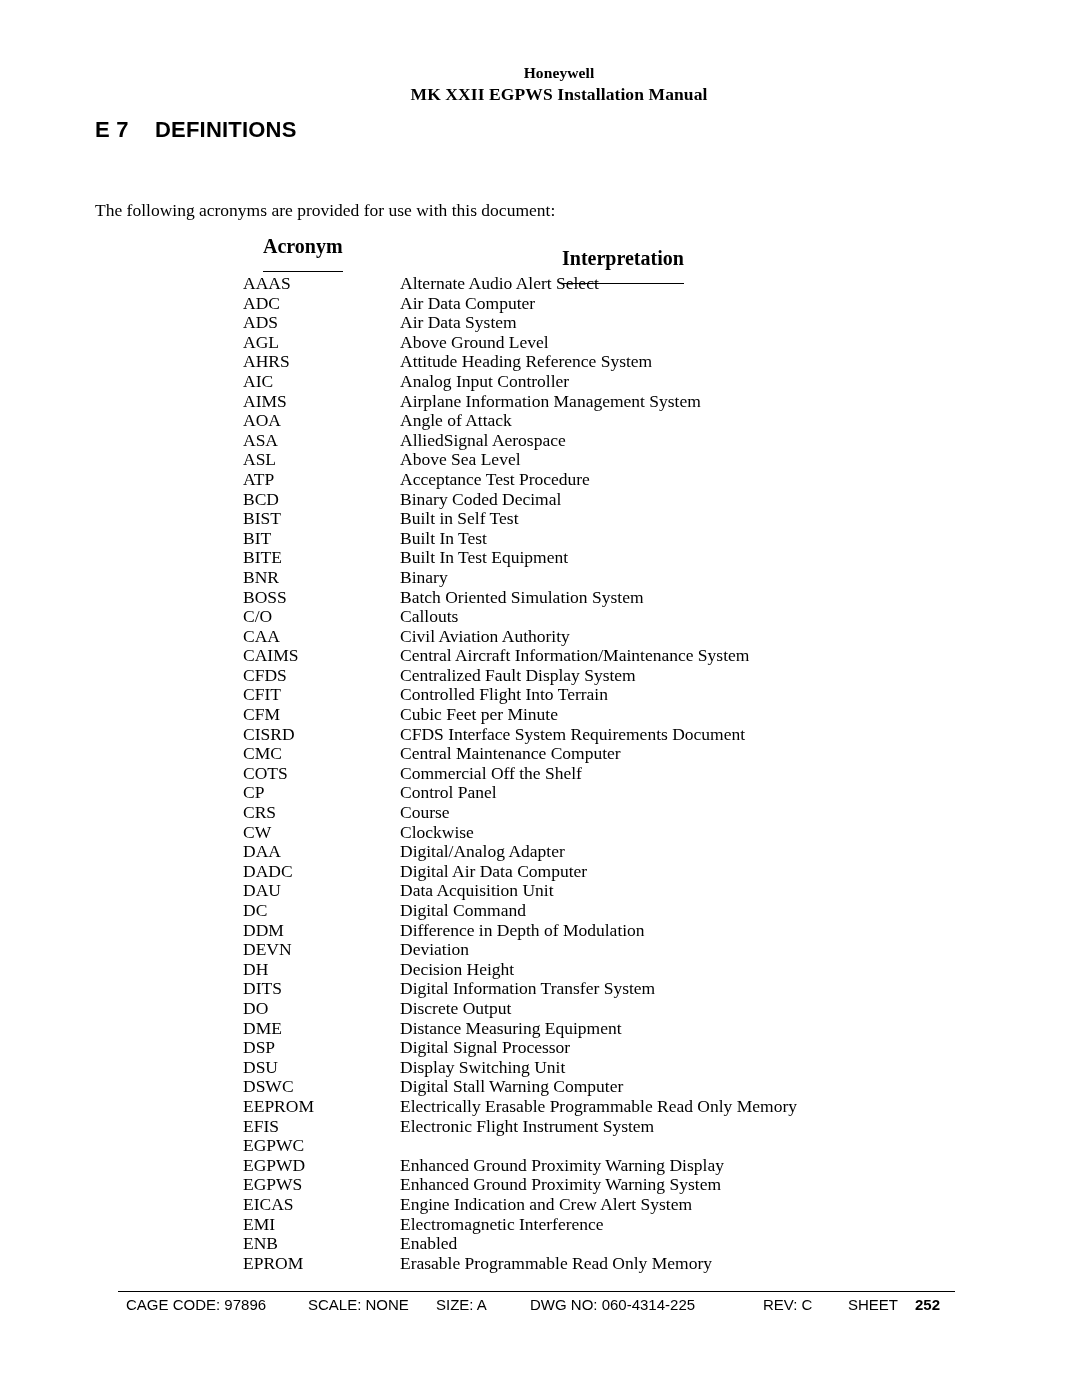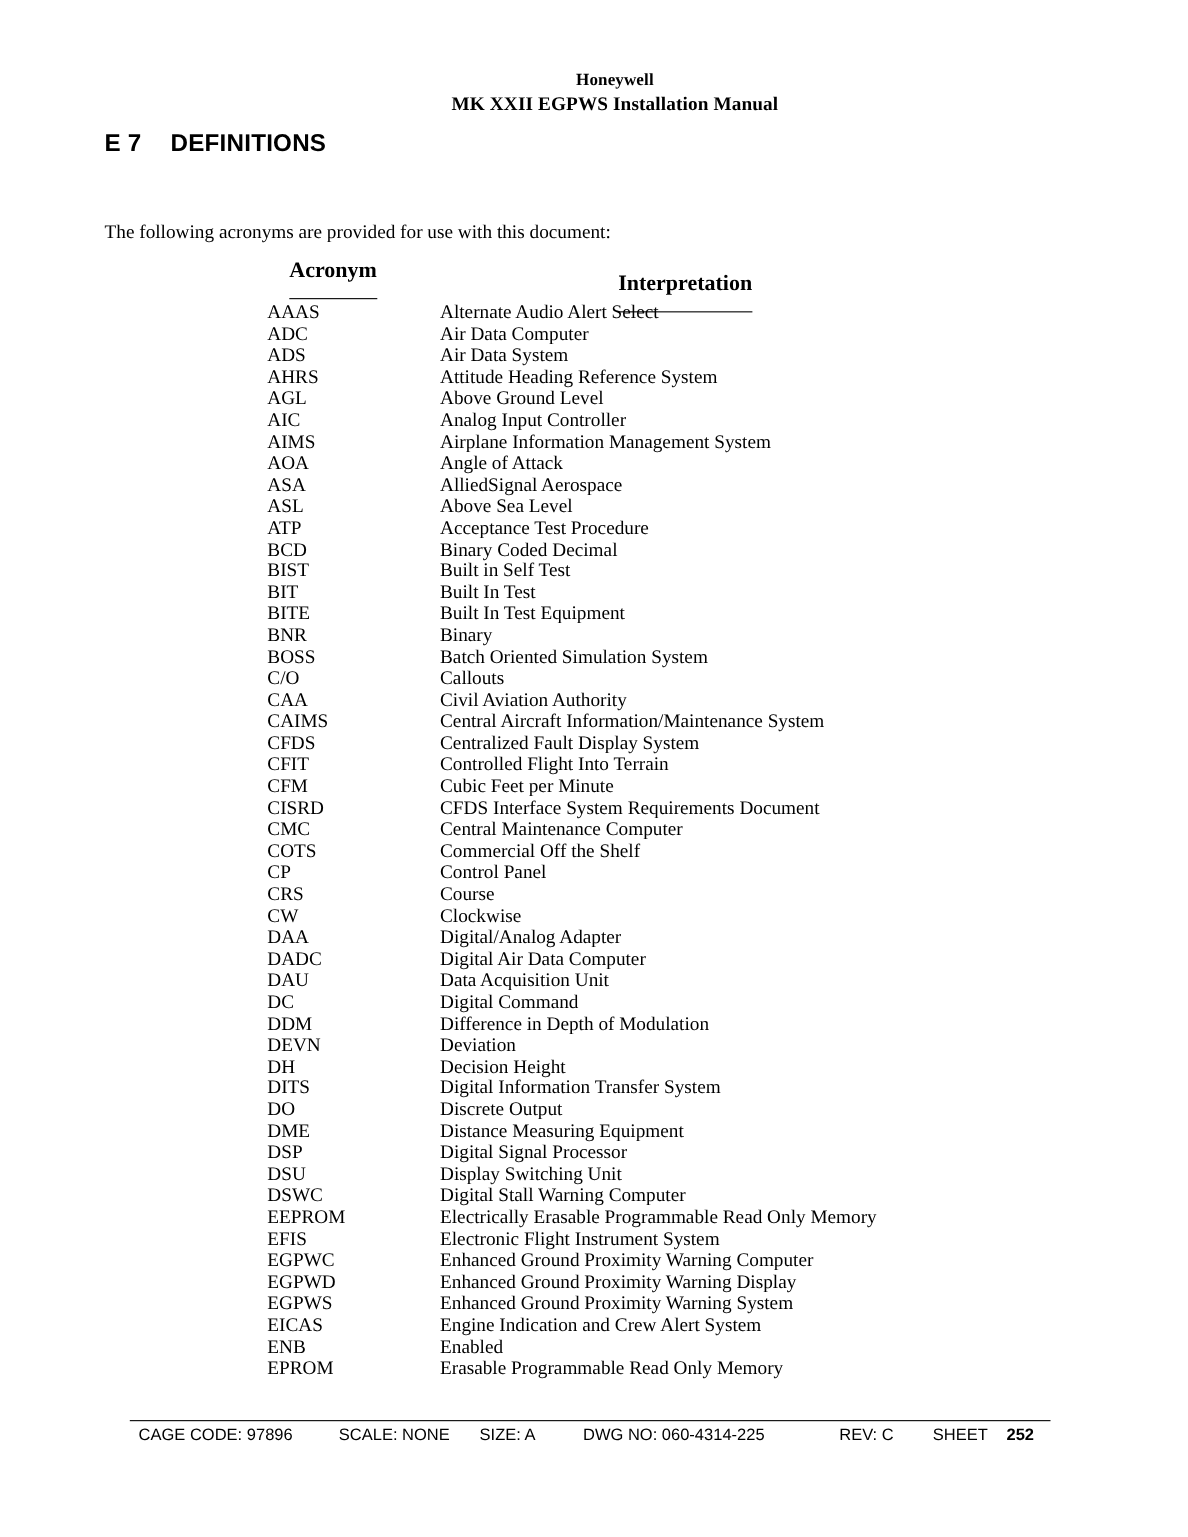--- a/index.html
+++ b/index.html
@@ -170,28 +170,28 @@
         </div>
         <div class="row">
           <span class="acr">ADC</span>
           <span class="interp">Air Data Computer</span>
         </div>
         <div class="row">
           <span class="acr">ADS</span>
           <span class="interp">Air Data System</span>
         </div>
         <div class="row">
+          <span class="acr">AGL</span>
+          <span class="interp">Above Ground Level</span>
+        </div>
+        <div class="row">
           <span class="acr">AHRS</span>
           <span class="interp">Attitude Heading Reference System</span>
         </div>
         <div class="row">
-          <span class="acr">AGL</span>
-          <span class="interp">Above Ground Level</span>
-        </div>
-        <div class="row">
           <span class="acr">AIC</span>
           <span class="interp">Analog Input Controller</span>
         </div>
         <div class="row">
           <span class="acr">AIMS</span>
           <span class="interp">Airplane Information Management System</span>
         </div>
         <div class="row">
           <span class="acr">AOA</span>
           <span class="interp">Angle of Attack</span>
@@ -335,33 +335,36 @@
         <div class="row">
           <span class="acr">EEPROM</span>
           <span class="interp">Electrically Erasable Programmable Read Only Memory</span>
         </div>
         <div class="row">
           <span class="acr">EFIS</span>
           <span class="interp">Electronic Flight Instrument System</span>
         </div>
         <div class="row">
           <span class="acr">EGPWC</span>
-          <span class="interp">Enhanced Ground Proximity Warning Computer</span>
         </div>
         <div class="row">
           <span class="acr">EGPWD</span>
           <span class="interp">Enhanced Ground Proximity Warning Display</span>
         </div>
         <div class="row">
           <span class="acr">EGPWS</span>
           <span class="interp">Enhanced Ground Proximity Warning System</span>
         </div>
         <div class="row">
           <span class="acr">EICAS</span>
           <span class="interp">Engine Indication and Crew Alert System</span>
+        </div>
+        <div class="row">
+          <span class="acr">EMI</span>
+          <span class="interp">Electromagnetic Interference</span>
         </div>
         <div class="row">
           <span class="acr">ENB</span>
           <span class="interp">Enabled</span>
         </div>
         <div class="row">
           <span class="acr">EPROM</span>
           <span class="interp">Erasable Programmable Read Only Memory</span>
         </div>
       </div>

